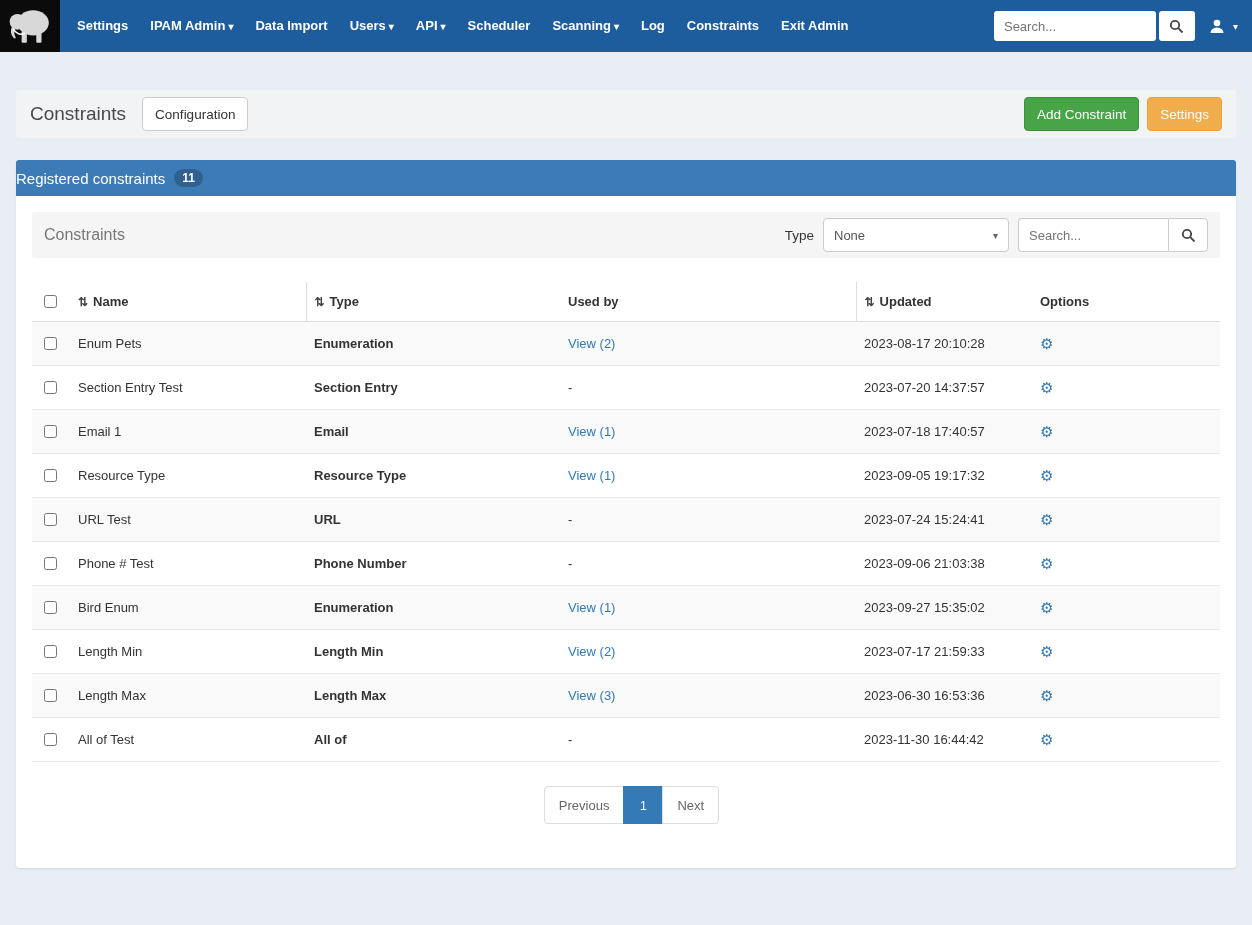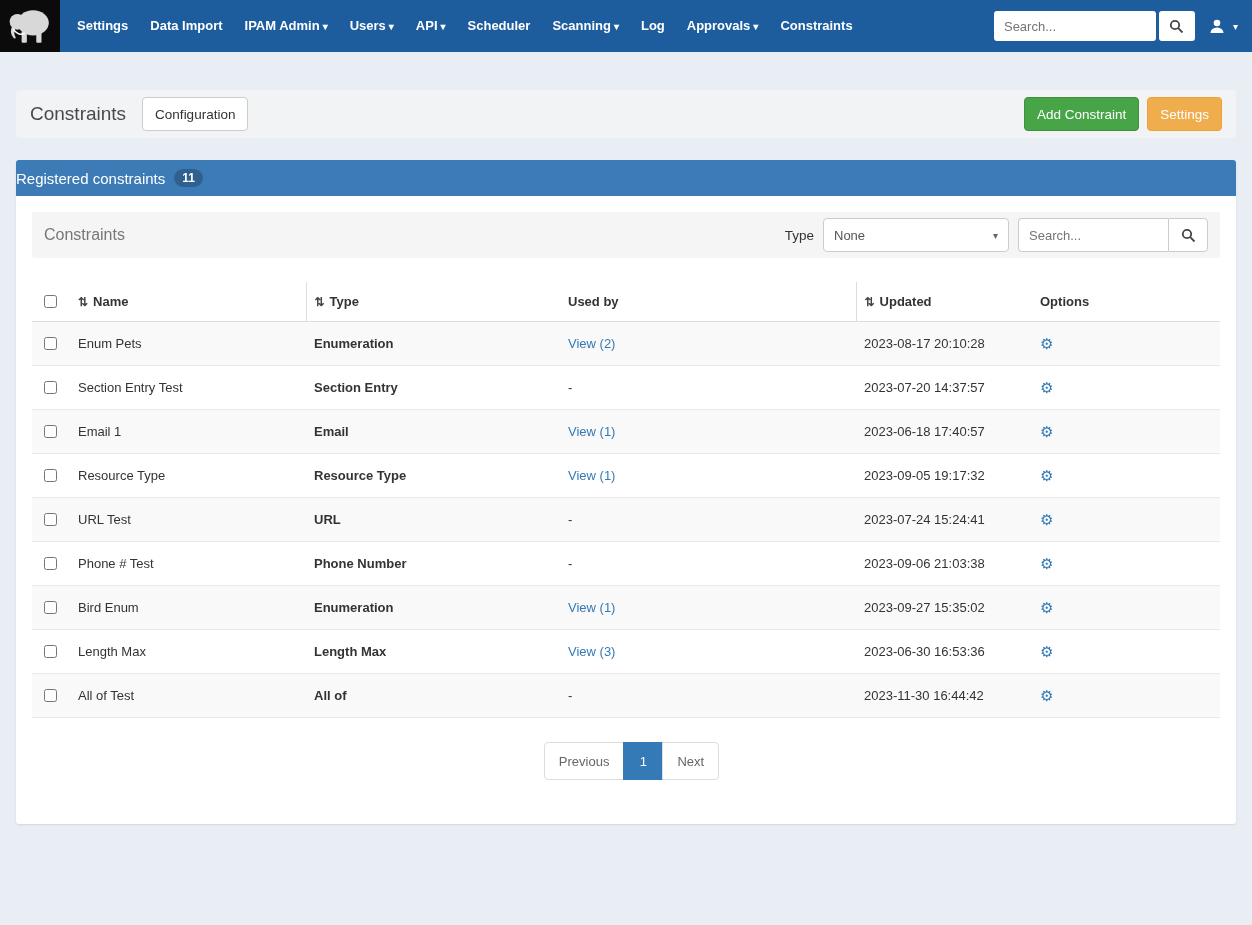--- a/index.html
+++ b/index.html
@@ -159,29 +159,29 @@
         <circle cx="10" cy="16" r="7.5"></circle>
         <path d="M5,20 q-3,6 1,11 q1,1.5 2.5,0.5 q-3,-5 0,-10 z"></path>
         <rect x="14" y="25" width="5" height="11" rx="1"></rect>
         <rect x="28" y="25" width="5" height="11" rx="1"></rect>
       </g>
       <path d="M6,23 q5,7 11,4" stroke="#fff" stroke-width="1.6" fill="none"></path>
     </svg>
   </a>
   <ul class="nav" id="nav-items">
       <li class="nav-item"><span>Settings</span></li>
+      <li class="nav-item"><span>IPAM Admin</span><span class="caret">▾</span></li>
       <li class="nav-item"><span>Data Import</span></li>
-      <li class="nav-item"><span>IPAM Admin</span><span class="caret">▾</span></li>
       <li class="nav-item"><span>Users</span><span class="caret">▾</span></li>
       <li class="nav-item"><span>API</span><span class="caret">▾</span></li>
       <li class="nav-item"><span>Scheduler</span></li>
       <li class="nav-item"><span>Scanning</span><span class="caret">▾</span></li>
       <li class="nav-item"><span>Log</span></li>
-      <li class="nav-item"><span>Approvals</span><span class="caret">▾</span></li>
       <li class="nav-item"><span>Constraints</span></li>
+      <li class="nav-item"><span>Exit Admin</span></li>
     </ul>
   <div class="nav-right">
     <div class="nav-search">
       <input class="nav-search-input" placeholder="Search..." style="">
       <button class="nav-search-btn">
         <svg width="15" height="15" viewBox="0 0 15 15" fill="none" stroke="#444" stroke-width="1.8">
           <circle cx="6" cy="6" r="4.2"></circle>
             <line x1="9.2" y1="9.2" x2="13.5" y2="13.5"></line>
         </svg>
       </button>
@@ -260,21 +260,21 @@
             <td class="col-type">Section Entry</td>
             <td class="col-used"><span>-</span></td>
             <td class="col-updated">2023-07-20 14:37:57</td>
             <td class="col-options"><span class="gear">⚙</span></td>
           </tr>
           <tr>
             <td class="col-check"><input type="checkbox" style=""></td>
             <td class="col-name">Email 1</td>
             <td class="col-type">Email</td>
             <td class="col-used"><a class="link" href="#">View (1)</a></td>
-            <td class="col-updated">2023-06-18 17:40:57</td>
+            <td class="col-updated">2023-07-18 17:40:57</td>
             <td class="col-options"><span class="gear">⚙</span></td>
           </tr>
           <tr>
             <td class="col-check"><input type="checkbox" style=""></td>
             <td class="col-name">Resource Type</td>
             <td class="col-type">Resource Type</td>
             <td class="col-used"><a class="link" href="#">View (1)</a></td>
             <td class="col-updated">2023-09-05 19:17:32</td>
             <td class="col-options"><span class="gear">⚙</span></td>
           </tr>
@@ -293,20 +293,28 @@
             <td class="col-used"><span>-</span></td>
             <td class="col-updated">2023-09-06 21:03:38</td>
             <td class="col-options"><span class="gear">⚙</span></td>
           </tr>
           <tr>
             <td class="col-check"><input type="checkbox" style=""></td>
             <td class="col-name">Bird Enum</td>
             <td class="col-type">Enumeration</td>
             <td class="col-used"><a class="link" href="#">View (1)</a></td>
             <td class="col-updated">2023-09-27 15:35:02</td>
+            <td class="col-options"><span class="gear">⚙</span></td>
+          </tr>
+          <tr>
+            <td class="col-check"><input type="checkbox" style=""></td>
+            <td class="col-name">Length Min</td>
+            <td class="col-type">Length Min</td>
+            <td class="col-used"><a class="link" href="#">View (2)</a></td>
+            <td class="col-updated">2023-07-17 21:59:33</td>
             <td class="col-options"><span class="gear">⚙</span></td>
           </tr>
           <tr>
             <td class="col-check"><input type="checkbox" style=""></td>
             <td class="col-name">Length Max</td>
             <td class="col-type">Length Max</td>
             <td class="col-used"><a class="link" href="#">View (3)</a></td>
             <td class="col-updated">2023-06-30 16:53:36</td>
             <td class="col-options"><span class="gear">⚙</span></td>
           </tr>

